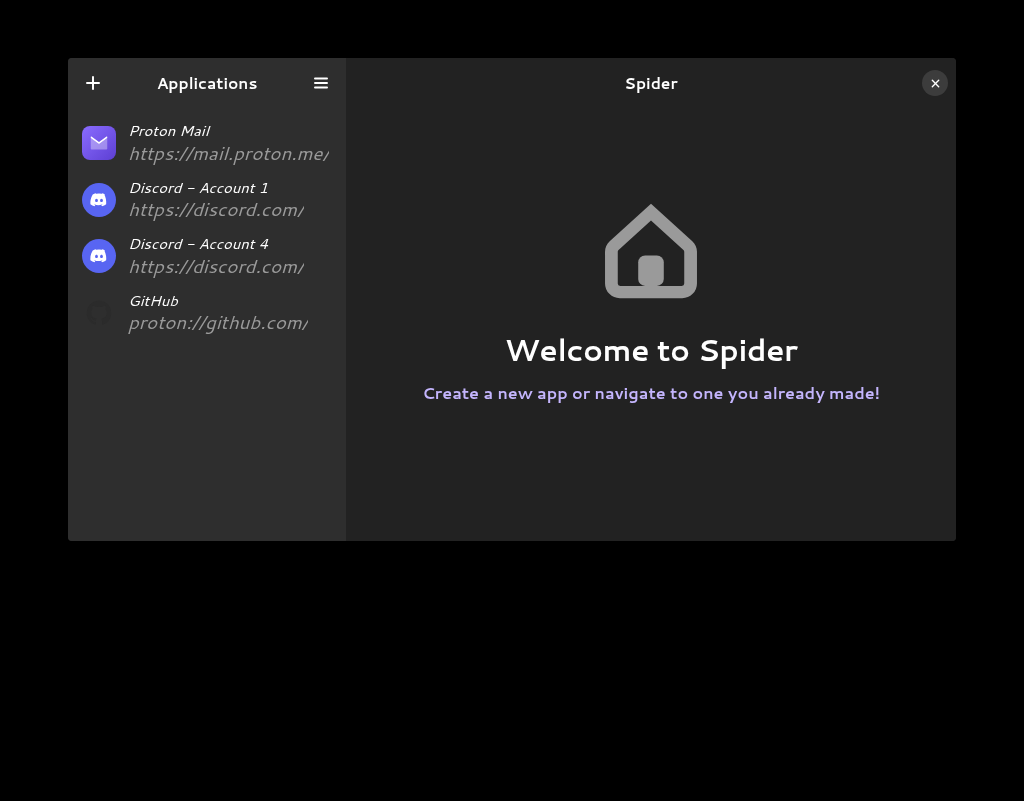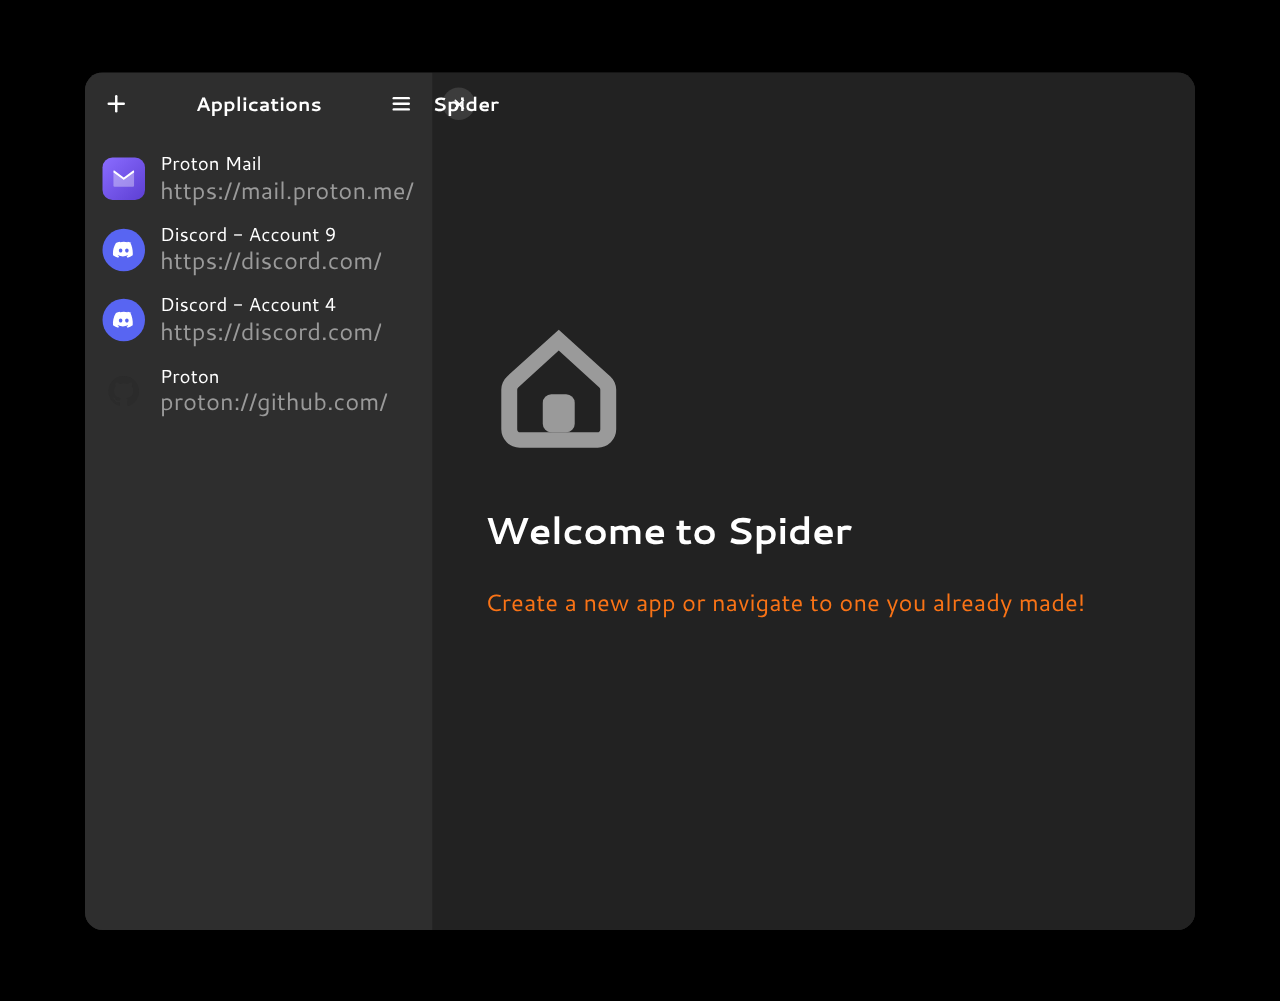--- a/index.html
+++ b/index.html
@@ -1,20 +1,20 @@
 <!DOCTYPE html>
 <html><head>
 <meta charset="utf-8">
 <style>
   * { box-sizing: border-box; margin: 0; padding: 0; }
   html, body { width: 1024px; height: 801px; background: #000; font-family: "Cantarell", "Segoe UI", -apple-system, sans-serif; -webkit-font-smoothing: antialiased; overflow:hidden;}
   .stage { width:1024px; height:801px; background:#000; position:relative; }
   .window {
-    position:absolute; left:68px; top:58px; width:888px; height:686px;
-    background:#242424; border-radius:14px; overflow:hidden;
+    position:absolute; left:68px; top:58px; width:888px; height:483px;
+    background:#242424; border-radius:4px; overflow:hidden;
     box-shadow: 0 10px 40px rgba(0,0,0,0.6);
     display:flex;
   }
   
   .sidebar {
     width:278px; height:100%; background:#2e2e2e; display:flex; flex-direction:column;
   }
   .sidebar-header {
     height:50px; display:flex; align-items:center; padding:0 6px;
   }
@@ -26,44 +26,44 @@
     flex:1; text-align:center; color:#fff; font-weight:700; font-size:15.5px;
   }
   .app-list { padding: 8px 6px; display:flex; flex-direction:column; gap:2px; }
   .app-item {
     display:flex; align-items:center; gap:12px; padding:6px 8px; border-radius:8px; cursor:pointer;
   }
   .app-icon {
     width:34px; height:34px; border-radius:8px; display:flex; align-items:center; justify-content:center;
     flex:none;
   }
-  .app-text { display:flex; flex-direction:column; line-height:1.25; min-width:0; }
+  .app-text { display:flex; flex-direction:column; line-height:1.25; min-width:0;font-style:italic; }
   .app-name { color:#fff; font-size:15px; font-weight:400; white-space:nowrap; overflow:hidden; text-overflow:ellipsis;}
   .app-url  { color:#9a9a9a; font-size:19px; white-space:nowrap; overflow:hidden; text-overflow:ellipsis;}
   
-  .main { flex:1; display:flex; flex-direction:row; background:#222222; }
+  .main { flex:1; display:flex; flex-direction:column; background:#222222; }
   .main-header {
     height:50px; display:flex; align-items:center; padding:0 8px; position:relative;
   }
   .main-title {
     position:absolute; left:0; right:0; text-align:center; color:#fff; font-weight:700; font-size:15.5px;
     pointer-events:none;
   }
   .close-btn {
     margin-left:auto; width:26px; height:26px; border-radius:50%;
     background:#3c3c3c; display:flex; align-items:center; justify-content:center; color:#fff;
     cursor:pointer; font-size:13px;
   }
   .main-body {
-    flex:1; display:flex; flex-direction:column; justify-content:center; gap:24px;
+    flex:1; display:flex; flex-direction:column; align-items:center; justify-content:center; gap:10px;
     padding-bottom:56px;
   }
   .home-icon { color:#9a9a9a; margin-bottom:10px; }
   .welcome-heading { color:#fff; font-size:30px; font-weight:800; letter-spacing:-0.5px;}
-  .welcome-sub { color:#f97316; font-size:19px; font-weight:400; }
+  .welcome-sub { color:#c4b5fd; font-size:16px; font-weight:700; }
   svg { display:block; }
   
   .bg-proton { background: linear-gradient(135deg,#8a6cff 0%, #5d3fd3 100%); }
   .bg-discord { background:#5865F2; border-radius:50%; }
   .bg-github { background:transparent; }
 </style>
 </head>
 <body>
 
 <div class="stage">
@@ -106,21 +106,21 @@
           </div>
         </div>
 
         <div class="app-item">
           <div class="app-icon bg-discord">
             <svg width="20" height="20" viewBox="0 0 24 24">
                 <path fill="#fff" d="M19.5 5.3A17 17 0 0 0 15.9 4l-.3.6a13 13 0 0 0-7.2 0L8.1 4a17 17 0 0 0-3.6 1.3C2 9.3 1.4 13.2 1.7 17a17 17 0 0 0 5 2.5l.9-1.4c-.5-.2-1-.4-1.5-.7l.4-.3c3 1.4 6.3 1.4 9.3 0l.4.3c-.5.3-1 .5-1.5.7l.9 1.4a17 17 0 0 0 5-2.5c.4-4.4-.6-8.3-2.1-11.7ZM9 14.5c-.9 0-1.7-.9-1.7-2s.8-2 1.7-2 1.7.9 1.7 2-.8 2-1.7 2Zm6 0c-.9 0-1.7-.9-1.7-2s.8-2 1.7-2 1.7.9 1.7 2-.8 2-1.7 2Z"></path>
               </svg>
           </div>
           <div class="app-text">
-            <span class="app-name">Discord - Account 9</span>
+            <span class="app-name">Discord - Account 1</span>
             <span class="app-url">https://discord.com/</span>
           </div>
         </div>
 
         <div class="app-item">
           <div class="app-icon bg-discord">
             <svg width="20" height="20" viewBox="0 0 24 24">
                 <path fill="#fff" d="M19.5 5.3A17 17 0 0 0 15.9 4l-.3.6a13 13 0 0 0-7.2 0L8.1 4a17 17 0 0 0-3.6 1.3C2 9.3 1.4 13.2 1.7 17a17 17 0 0 0 5 2.5l.9-1.4c-.5-.2-1-.4-1.5-.7l.4-.3c3 1.4 6.3 1.4 9.3 0l.4.3c-.5.3-1 .5-1.5.7l.9 1.4a17 17 0 0 0 5-2.5c.4-4.4-.6-8.3-2.1-11.7ZM9 14.5c-.9 0-1.7-.9-1.7-2s.8-2 1.7-2 1.7.9 1.7 2-.8 2-1.7 2Zm6 0c-.9 0-1.7-.9-1.7-2s.8-2 1.7-2 1.7.9 1.7 2-.8 2-1.7 2Z"></path>
               </svg>
           </div>
@@ -130,21 +130,21 @@
           </div>
         </div>
 
         <div class="app-item">
           <div class="app-icon bg-github">
             <svg width="28" height="28" viewBox="0 0 24 24">
                 <path fill="#2b2b2b" d="M12 1.5A10.5 10.5 0 0 0 1.5 12c0 4.64 3 8.57 7.17 9.96.52.1.71-.23.71-.5v-1.9c-2.92.63-3.54-1.24-3.54-1.24-.48-1.2-1.17-1.52-1.17-1.52-.95-.65.07-.64.07-.64 1.05.07 1.6 1.08 1.6 1.08.94 1.6 2.46 1.14 3.06.87.1-.68.37-1.14.67-1.4-2.33-.27-4.78-1.17-4.78-5.2 0-1.15.4-2.08 1.08-2.82-.11-.27-.47-1.35.1-2.8 0 0 .88-.28 2.88 1.07a9.9 9.9 0 0 1 5.25 0c2-1.35 2.88-1.07 2.88-1.07.57 1.45.21 2.53.1 2.8.67.74 1.08 1.67 1.08 2.82 0 4.04-2.46 4.93-4.8 5.19.38.33.72.97.72 1.95v2.9c0 .28.19.6.72.5A10.5 10.5 0 0 0 22.5 12 10.5 10.5 0 0 0 12 1.5Z"></path>
               </svg>
           </div>
           <div class="app-text">
-            <span class="app-name">Proton</span>
+            <span class="app-name">GitHub</span>
             <span class="app-url">proton://github.com/</span>
           </div>
         </div>
 
       </div>
     </div>
 
     <div class="main">
       <div class="main-header">
         <div class="main-title">Spider</div>

